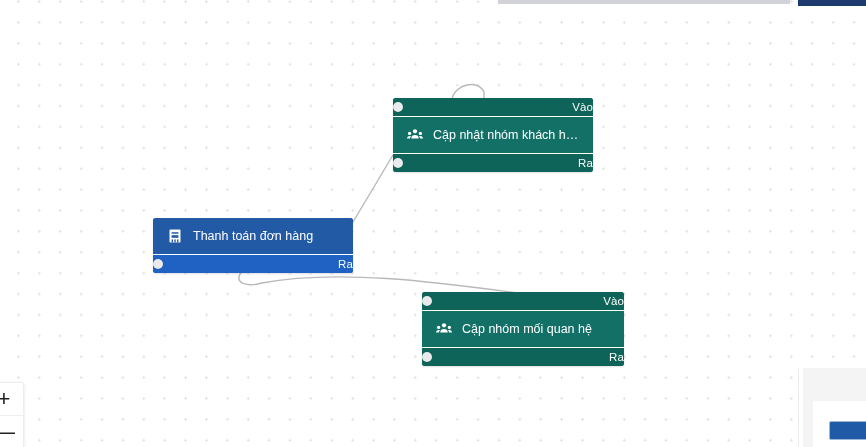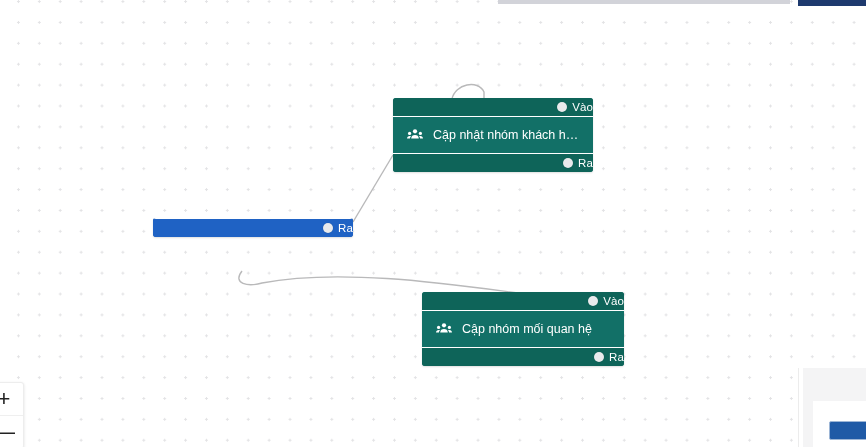--- a/index.html
+++ b/index.html
@@ -75,21 +75,21 @@
     border-radius: 3px;
     overflow: hidden;
     box-shadow: 0 1px 2px rgba(0,0,0,0.13);
   }
 
   .node-port {
     position: relative;
     height: 18px;
     display: flex;
     align-items: center;
-    justify-content: flex-end;
+    justify-content: space-between;
     gap: 5px;
     font-size: 11.5px;
     color: #ffffff;
     letter-spacing: 0.1px;
     user-select: none;
   }
   .node-port .dot {
     width: 10px;
     height: 10px;
     border-radius: 50%;
@@ -246,20 +246,33 @@
     </div>
 
     <div class="node-port bottom">
       <span class="dot"></span>
       <span>Ra</span>
     </div>
   </div>
 
   <div class="node blue" id="node-order-payment">
 
+    <div class="node-body">
+      <span class="node-icon">
+        <svg width="16" height="16" viewBox="0 0 16 16" fill="#ffffff">
+          <rect x="2.5" y="1.5" width="11" height="13" rx="1"></rect>
+          <rect x="4.6" y="4.2" width="6.8" height="1.5" fill="#235aa6"></rect>
+          <rect x="4.6" y="7.2" width="6.8" height="2.6" fill="#235aa6"></rect>
+          <rect x="4.6" y="11.4" width="1.4" height="3.1" fill="#235aa6"></rect>
+          <rect x="7.3" y="11.4" width="1.4" height="3.1" fill="#235aa6"></rect>
+          <rect x="10" y="11.4" width="1.4" height="3.1" fill="#235aa6"></rect>
+        </svg>
+      </span>
+      <span class="node-title">Thanh toán đơn hàng</span>
+    </div>
 
     <div class="node-port bottom">
       <span class="dot"></span>
       <span>Ra</span>
     </div>
   </div>
 
   <div class="node green" id="node-relationship">
 
     <div class="node-port top">

